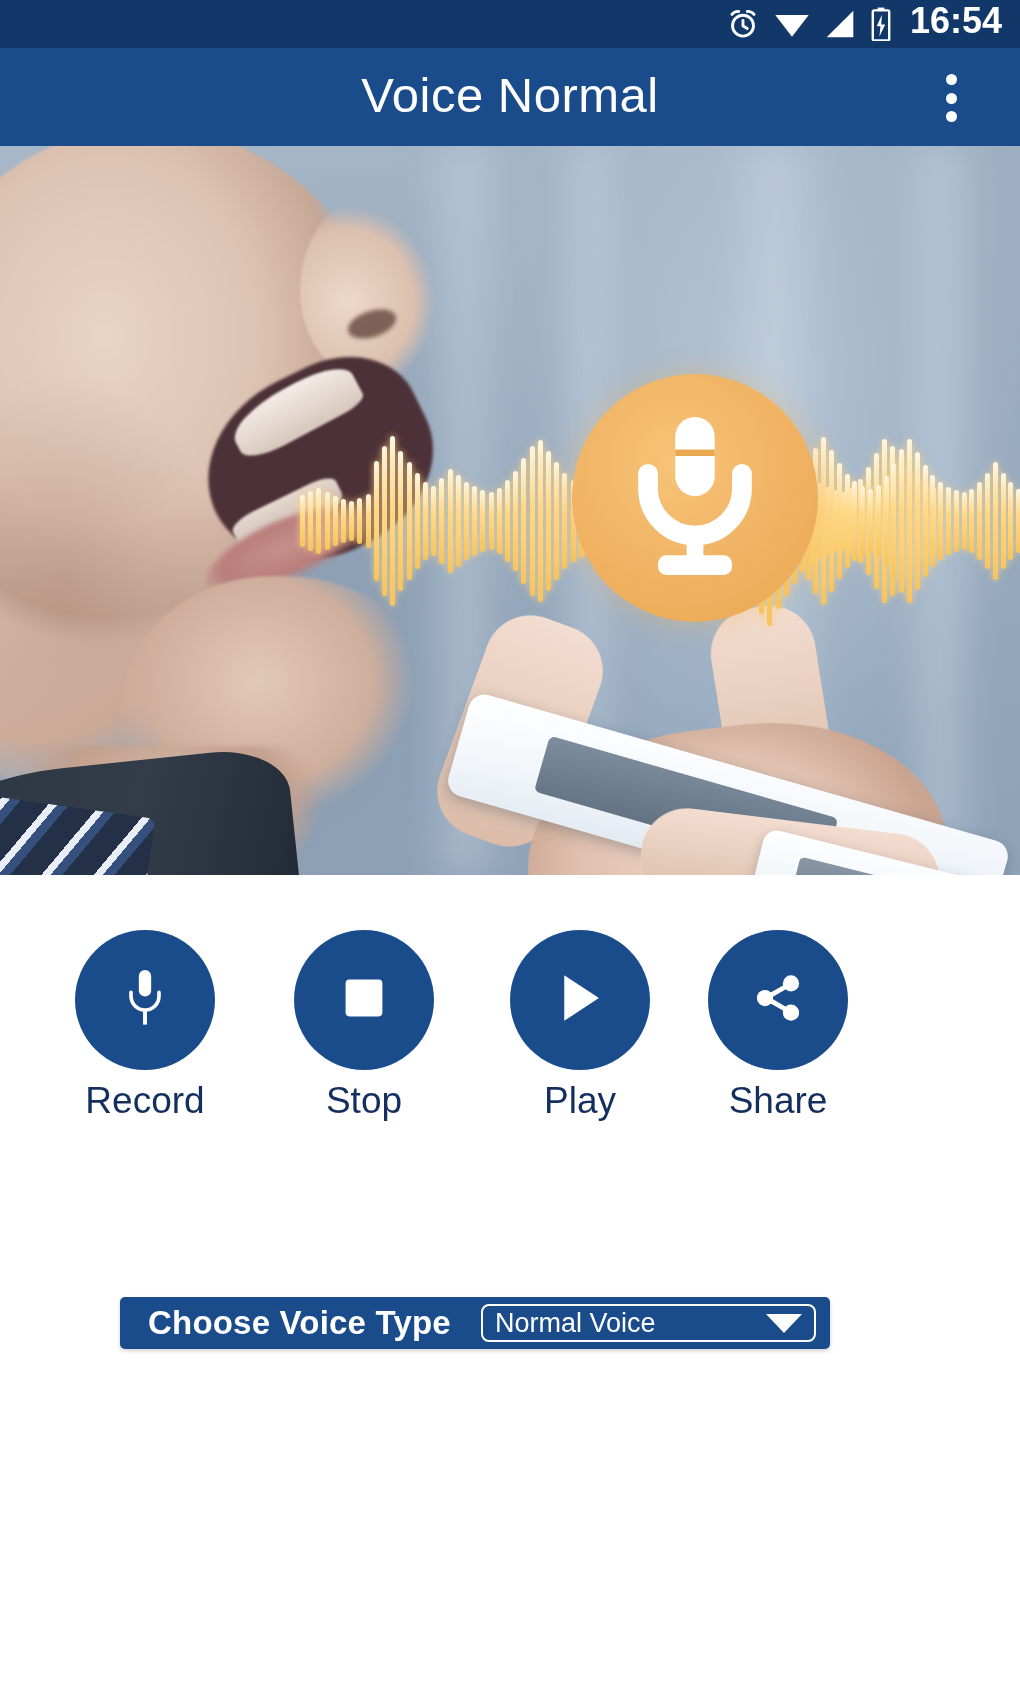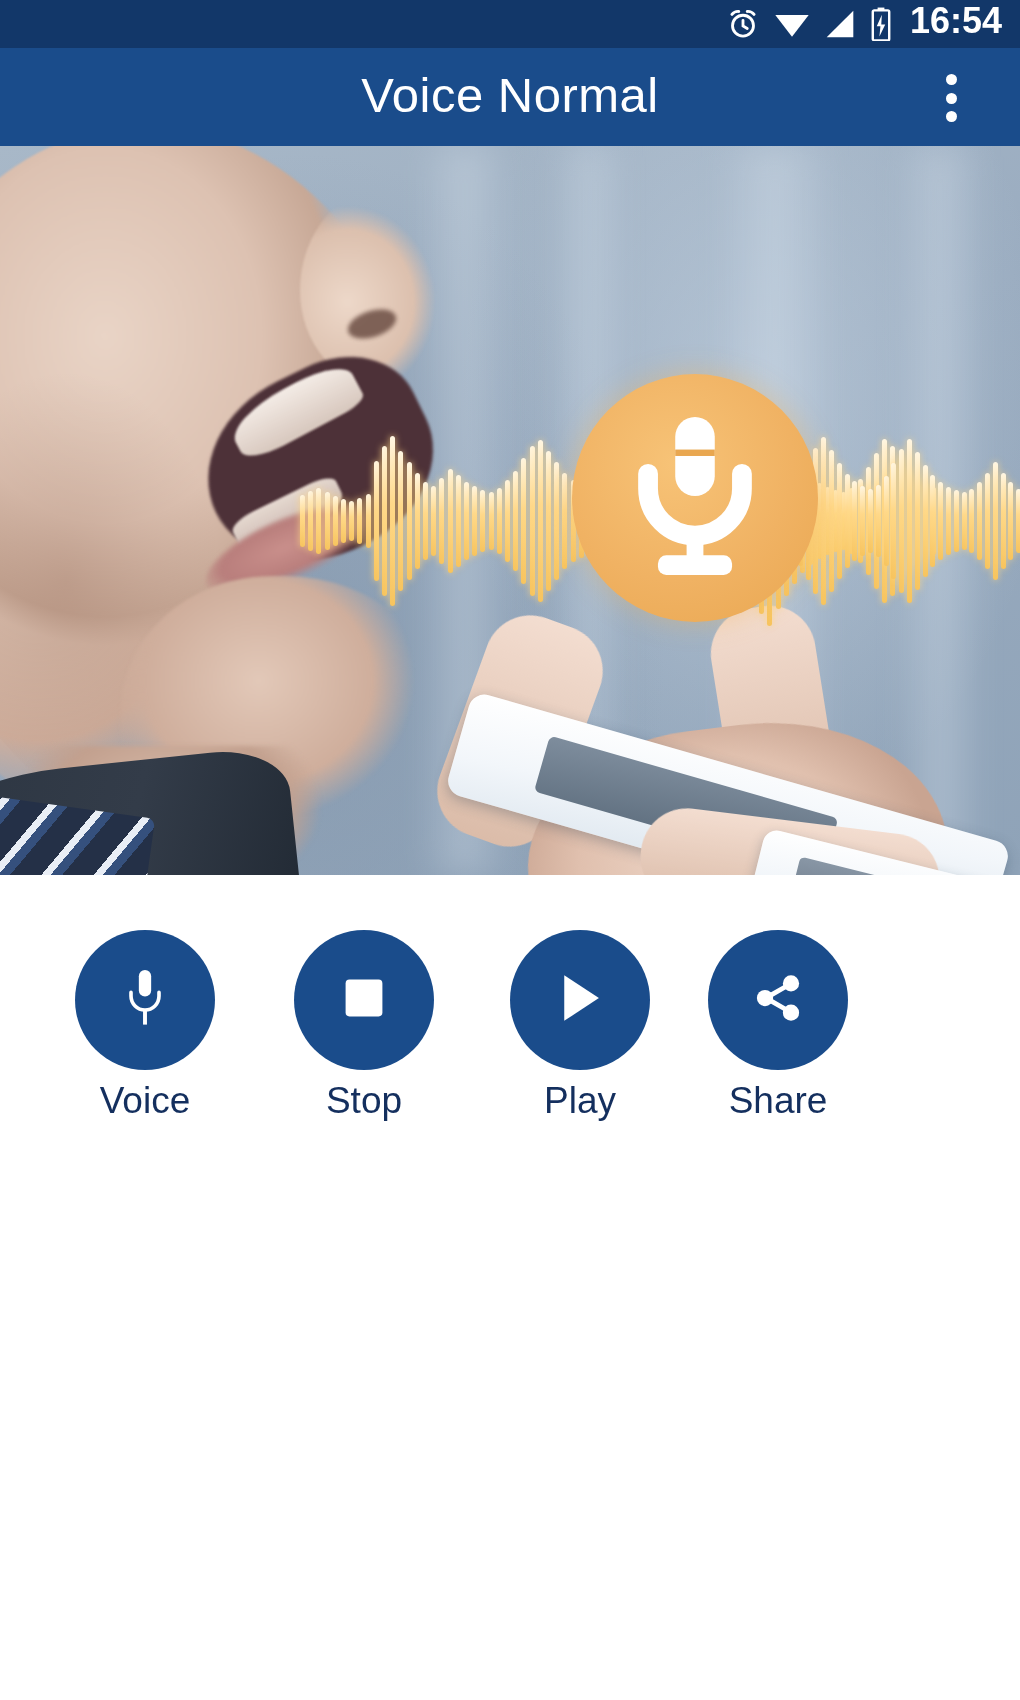--- a/index.html
+++ b/index.html
@@ -482,21 +482,21 @@
     <div class="ctrl c-record">
       <div class="ctrl-circle">
         <span>
           <svg width="42" height="62" viewBox="0 0 30 44">
             <rect x="10.6" y="2" width="8.8" height="19" rx="4.4" fill="#ffffff"></rect>
             <path d="M5 18 v2.6 a10 10 0 0 0 20 0 V18" fill="none" stroke="#ffffff" stroke-width="2.6" stroke-linecap="round"></path>
             <rect x="13.6" y="30" width="2.8" height="11" fill="#ffffff"></rect>
           </svg>
         </span>
       </div>
-      <div class="ctrl-label">Voice</div>
+      <div class="ctrl-label">Record</div>
     </div>
 
     <div class="ctrl c-play">
       <div class="ctrl-circle">
         <span>
           <svg width="48" height="52" viewBox="0 0 30 33">
             <path d="M5 2 L27 16.5 L5 31 Z" fill="#ffffff"></path>
           </svg>
         </span>
       </div>
@@ -523,14 +523,21 @@
             <circle cx="8" cy="16" r="5" fill="#ffffff"></circle>
             <circle cx="24" cy="25" r="5" fill="#ffffff"></circle>
           </svg>
         </span>
       </div>
       <div class="ctrl-label">Share</div>
     </div>
 
   </div>
 
+  <div class="voice-bar">
+    <span class="voice-label">Choose Voice Type</span>
+    <div class="voice-select">
+      <span class="voice-select-value">Normal Voice</span>
+      <span class="caret"></span>
+    </div>
+  </div>
 
 </div>
 
 </body></html>

